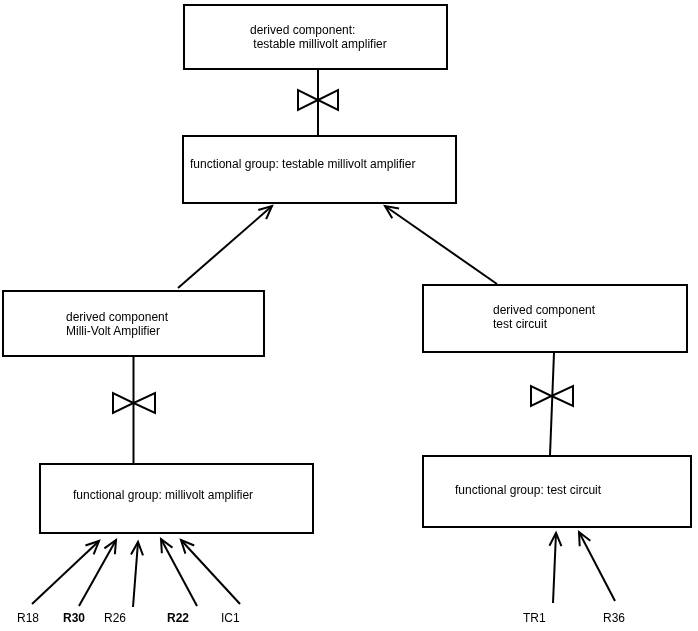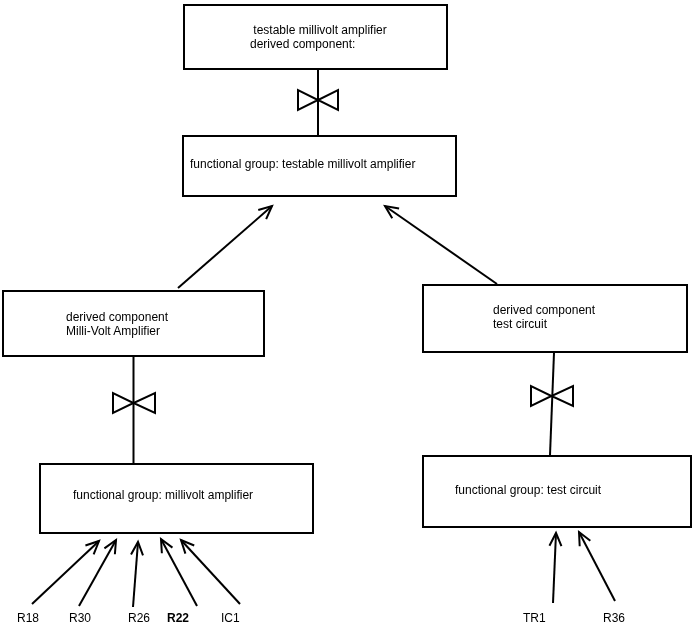--- a/index.html
+++ b/index.html
@@ -24,29 +24,29 @@
     position:absolute;left:0;top:0;width:698px;height:631px;
   }
   .leaf-label{
     position:absolute;
     font-size:12px;
     line-height:14px;
     white-space:pre;
   }
   
   #box-top-derived      {left:183px; top:4px;   width:265px; height:66px; padding:17px 4px 0 65px;}
-  #box-central-functional{left:182px; top:135px; width:275px; height:62px; padding:20px 4px 0 6px;}
+  #box-central-functional{left:182px; top:135px; width:275px; height:69px; padding:20px 4px 0 6px;}
   #box-left-derived     {left:2px;   top:290px; width:263px; height:67px; padding:18px 4px 0 62px;}
   #box-right-derived    {left:422px; top:284px; width:266px; height:69px; padding:17px 4px 0 69px;}
   #box-left-functional  {left:3px;   top:463px; width:275px; height:71px; padding:23px 4px 0 32px;margin-left:36px;}
   #box-right-functional {left:422px; top:455px; width:270px; height:73px; padding:26px 4px 12px 31px;}
   
   #label-r18{left:17px;  top:611px;}
-  #label-r30{left:69px;  top:611px;}
-  #label-r26{left:128px; top:611px;}
+  #label-r30{left:63px;  top:611px;font-weight:bold;}
+  #label-r26{left:104px; top:611px;}
   #label-r22{left:167px; top:611px;font-weight:bold;}
   #label-ic1{left:213px; top:611px;margin-left:8px;}
   #label-tr1{left:523px; top:611px;}
   #label-r36{left:603px; top:611px;}
 </style>
 </head>
 <body>
 
 <div id="canvas">
 
@@ -82,22 +82,22 @@
     <line x1="79" y1="606" x2="116" y2="540" stroke-width="2" marker-end="url(#openArrow)"></line>
     <line x1="133" y1="607" x2="138" y2="542" stroke-width="2" marker-end="url(#openArrow)"></line>
     <line x1="197" y1="606" x2="161" y2="539" stroke-width="2" marker-end="url(#openArrow)"></line>
     <line x1="240" y1="604" x2="181" y2="540" stroke-width="2" marker-end="url(#openArrow)"></line>
 
     <line x1="553" y1="603" x2="556" y2="533" stroke-width="2" marker-end="url(#openArrow)"></line>
     <line x1="615" y1="601" x2="579" y2="532" stroke-width="2" marker-end="url(#openArrow)"></line>
   </svg>
 
   <div class="box" id="box-top-derived">
+    <span class="tline">derived component:</span>
     <span class="tline"> testable millivolt amplifier</span>
-    <span class="tline">derived component:</span>
   </div>
 
   <div class="box" id="box-central-functional">
     <span class="tline">functional group: testable millivolt amplifier</span>
   </div>
 
   <div class="box" id="box-left-derived">
     <span class="tline">derived component</span>
     <span class="tline">Milli-Volt Amplifier</span>
   </div>

